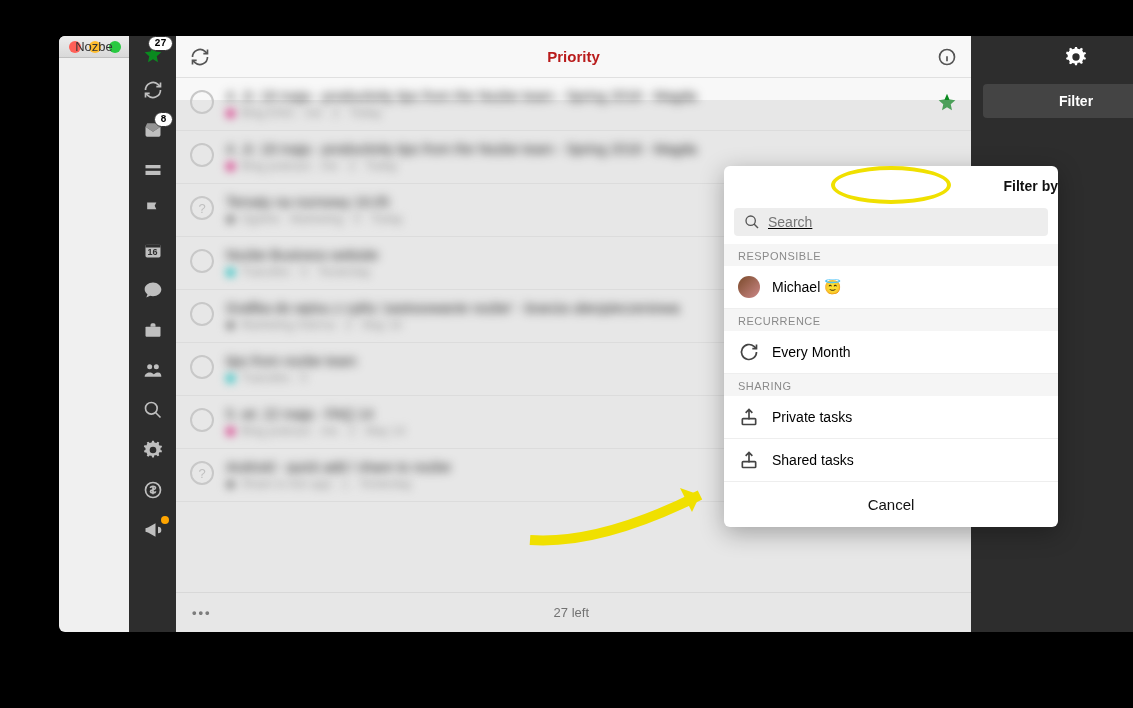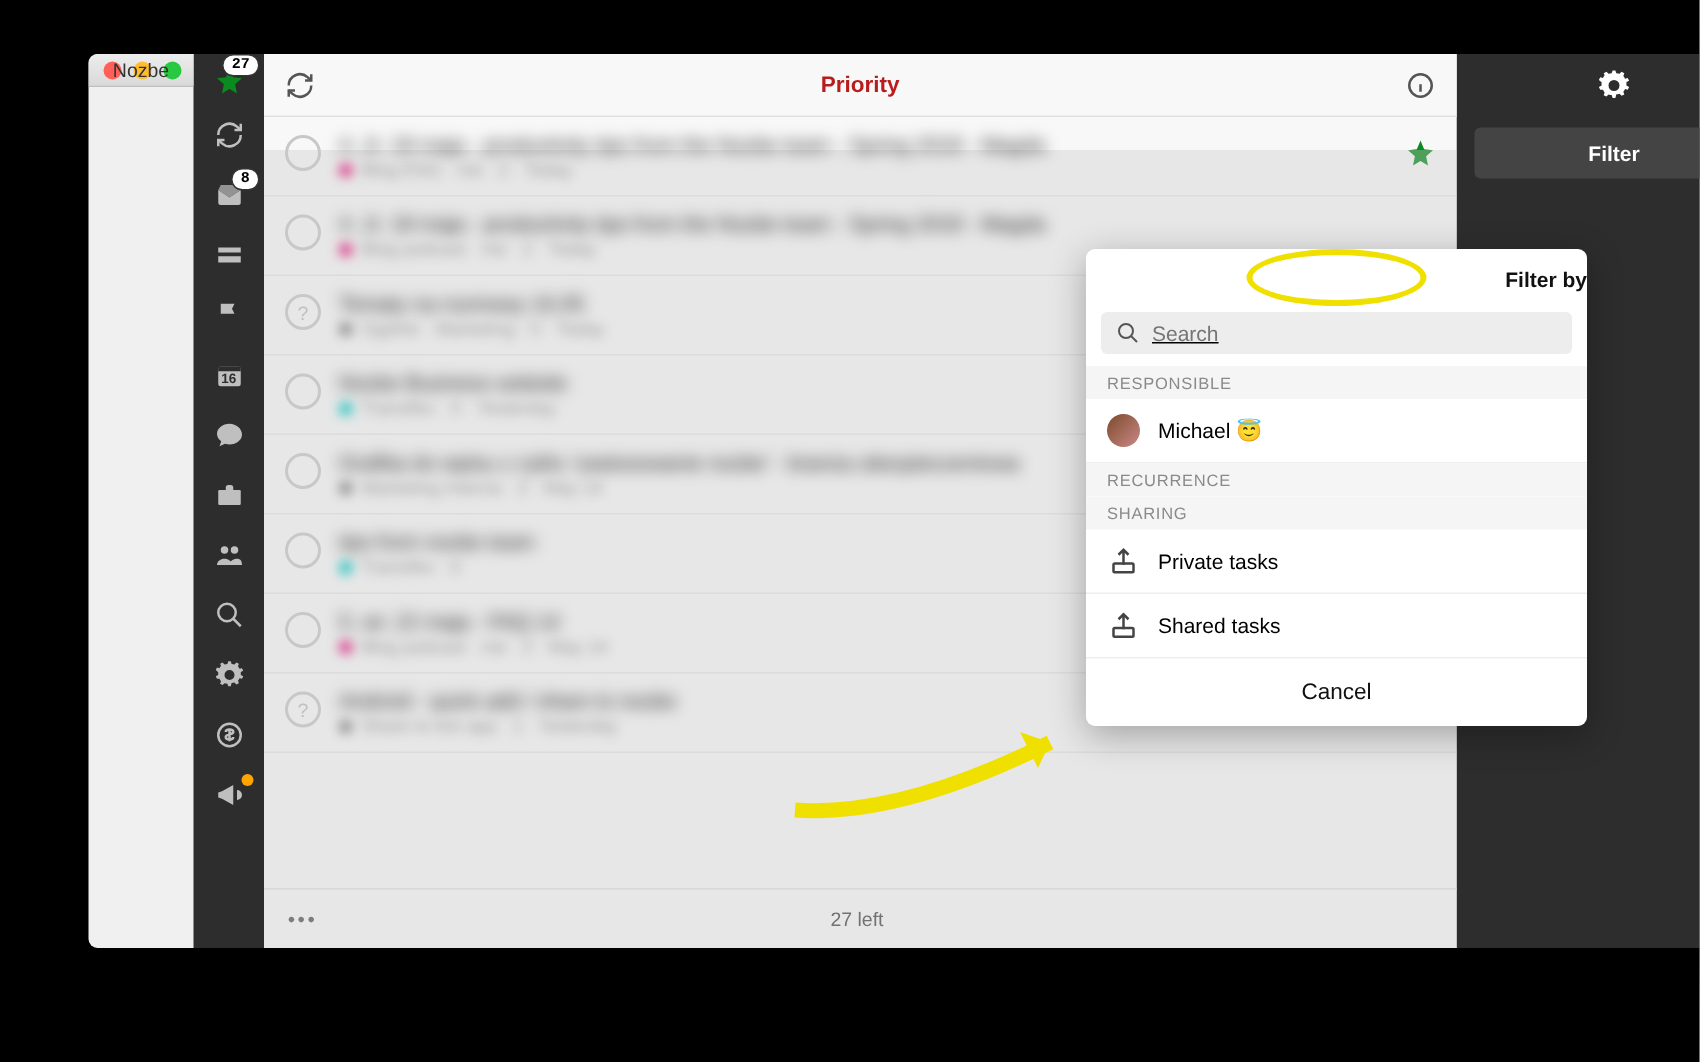--- a/index.html
+++ b/index.html
@@ -260,20 +260,29 @@
         </svg>
       <input type="text" placeholder="Search" style="">
     </div>
   </div>
   <div class="section-label">RESPONSIBLE</div>
   <div class="popup-item">
     <span class="avatar"></span>
     <span>Michael 😇</span>
   </div>
   <div class="section-label">RECURRENCE</div>
+  <div class="popup-item">
+    <span class="pi-icon">
+        <svg viewBox="0 0 24 24" fill="none" stroke="currentColor" stroke-width="2">
+          <path d="M21 12a9 9 0 1 1-3-6.7L21 8"></path>
+          <path d="M21 3v5h-5"></path>
+        </svg>
+      </span>
+    <span>Every Month</span>
+  </div>
   <div class="section-label">SHARING</div>
   <div class="popup-item">
     <span class="pi-icon">
         <svg viewBox="0 0 24 24" fill="none" stroke="currentColor" stroke-width="2">
           <path d="M12 3v12M8 7l4-4 4 4"></path>
           <rect x="4" y="14" width="16" height="7" rx="1"></rect>
         </svg>
       </span>
     <span>Private tasks</span>
   </div>

